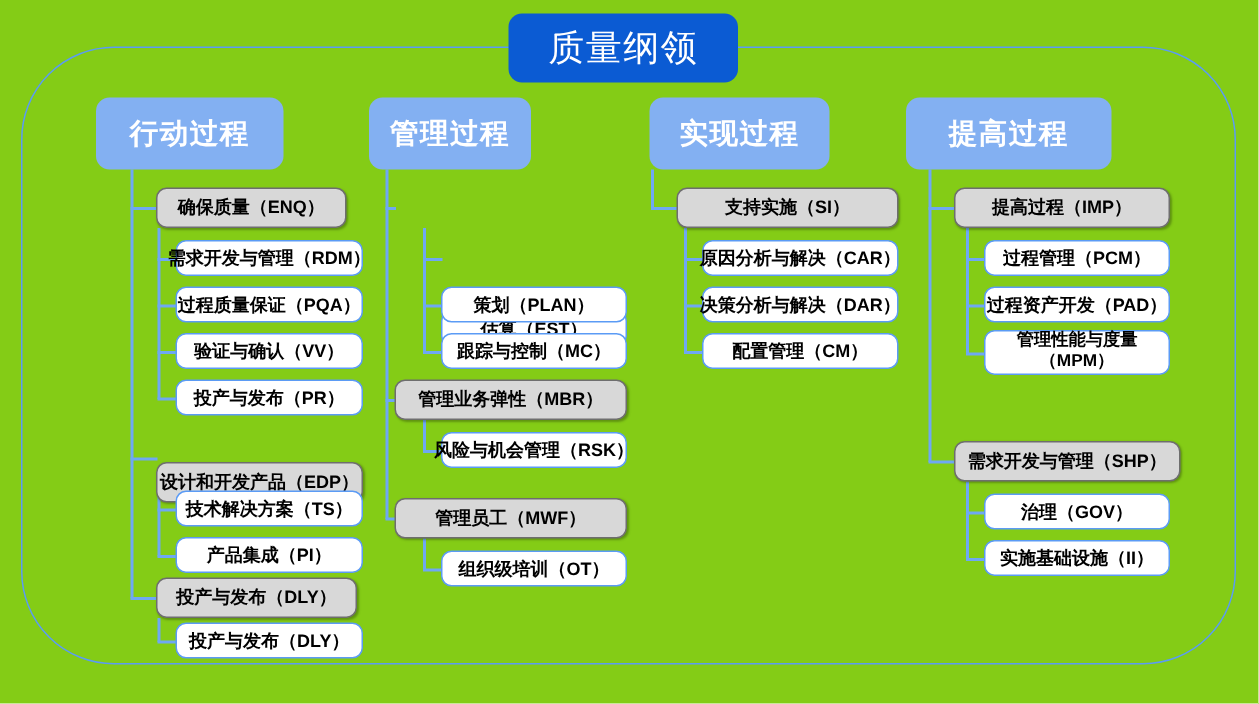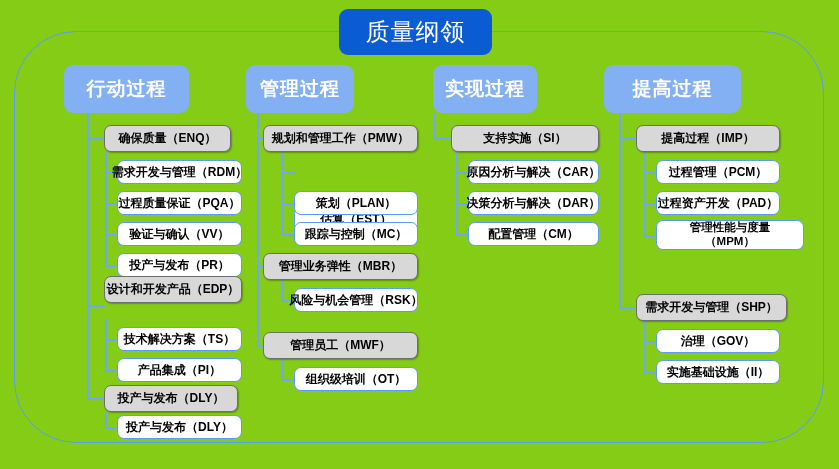--- a/index.html
+++ b/index.html
@@ -133,40 +133,39 @@
   <div class="conn-h" style="left:105px; top:203px; width:13px;"></div>
   <div class="l3" style="left:117px; top:191px; width:125px;">过程质量保证（PQA）</div>
 
   <div class="conn-h" style="left:105px; top:234px; width:13px;"></div>
   <div class="l3" style="left:117px; top:222px; width:125px;">验证与确认（VV）</div>
 
   <div class="conn-h" style="left:105px; top:265px; width:13px;"></div>
   <div class="l3" style="left:117px; top:253px; width:125px;">投产与发布（PR）</div>
 
   <div class="conn-h" style="left:87px; top:305px; width:18px;"></div>
-  <div class="l2" style="left:104px; top:276px; width:138px;">设计和开发产品（EDP）</div>
+  <div class="l2" style="left:104px; top:308px; width:138px;">设计和开发产品（EDP）</div>
   <div class="conn-v" style="left:105px; top:319px; height:52px;"></div>
 
   <div class="conn-h" style="left:105px; top:339px; width:13px;"></div>
   <div class="l3" style="left:117px; top:327px; width:125px;">技术解决方案（TS）</div>
 
   <div class="conn-h" style="left:105px; top:370px; width:13px;"></div>
   <div class="l3" style="left:117px; top:358px; width:125px;">产品集成（PI）</div>
 
   <div class="conn-h" style="left:87px; top:398px; width:18px;"></div>
   <div class="l2" style="left:104px; top:385px; width:134px;">投产与发布（DLY）</div>
   <div class="conn-v" style="left:105px; top:412px; height:16px;"></div>
   <div class="conn-h" style="left:105px; top:427px; width:13px;"></div>
   <div class="l3" style="left:117px; top:415px; width:125px;">投产与发布（DLY）</div>
 
   <div class="col-head" style="left:246px; top:65px; width:108px;">管理过程</div>
   <div class="conn-v" style="left:257px; top:113px; height:233px;"></div>
 
   <div class="conn-h" style="left:257px; top:138px; width:7px;"></div>
-  <div class="l2" style="left:263px; top:125px; width:155px;">规划和管理工作（PMW）</div>
   <div class="conn-v" style="left:282px; top:152px; height:83px;"></div>
 
   <div class="conn-h" style="left:282px; top:172px; width:13px;"></div>
   <div class="l3" style="left:294px; top:160px; width:124px;margin-top:47px;">估算（EST）</div>
 
   <div class="conn-h" style="left:282px; top:203px; width:13px;"></div>
   <div class="l3" style="left:294px; top:191px; width:124px;">策划（PLAN）</div>
 
   <div class="conn-h" style="left:282px; top:234px; width:13px;"></div>
   <div class="l3" style="left:294px; top:222px; width:124px;">跟踪与控制（MC）</div>
@@ -176,21 +175,21 @@
   <div class="conn-v" style="left:282px; top:280px; height:21px;"></div>
   <div class="conn-h" style="left:282px; top:300px; width:13px;"></div>
   <div class="l3" style="left:294px; top:288px; width:124px;">风险与机会管理（RSK）</div>
 
   <div class="conn-h" style="left:257px; top:345px; width:7px;"></div>
   <div class="l2" style="left:263px; top:332px; width:155px;">管理员工（MWF）</div>
   <div class="conn-v" style="left:282px; top:359px; height:21px;"></div>
   <div class="conn-h" style="left:282px; top:379px; width:13px;"></div>
   <div class="l3" style="left:294px; top:367px; width:124px;">组织级培训（OT）</div>
 
-  <div class="col-head" style="left:433px; top:65px; width:104px;">实现过程</div>
+  <div class="col-head" style="left:433px; top:65px; width:120px;">实现过程</div>
   <div class="conn-v" style="left:434px; top:113px; height:27px;"></div>
 
   <div class="conn-h" style="left:434px; top:138px; width:18px;"></div>
   <div class="l2" style="left:451px; top:125px; width:148px;">支持实施（SI）</div>
   <div class="conn-v" style="left:456px; top:152px; height:83px;"></div>
 
   <div class="conn-h" style="left:456px; top:172px; width:13px;"></div>
   <div class="l3" style="left:468px; top:160px; width:131px;">原因分析与解决（CAR）</div>
 
   <div class="conn-h" style="left:456px; top:203px; width:13px;"></div>
@@ -206,21 +205,21 @@
   <div class="l2" style="left:636px; top:125px; width:144px;">提高过程（IMP）</div>
   <div class="conn-v" style="left:644px; top:152px; height:84px;"></div>
 
   <div class="conn-h" style="left:644px; top:172px; width:13px;"></div>
   <div class="l3" style="left:656px; top:160px; width:124px;">过程管理（PCM）</div>
 
   <div class="conn-h" style="left:644px; top:203px; width:13px;"></div>
   <div class="l3" style="left:656px; top:191px; width:124px;">过程资产开发（PAD）</div>
 
   <div class="conn-h" style="left:644px; top:235px; width:13px;"></div>
-  <div class="l3 two-line" style="left:656px; top:220px; width:148px;">管理性能与度量<br>（MPM）</div>
+  <div class="l3 two-line" style="left:656px; top:220px; width:124px;">管理性能与度量<br>（MPM）</div>
 
   <div class="conn-h" style="left:619px; top:307px; width:18px;"></div>
   <div class="l2" style="left:636px; top:294px; width:151px;">需求开发与管理（SHP）</div>
   <div class="conn-v" style="left:644px; top:321px; height:52px;"></div>
 
   <div class="conn-h" style="left:644px; top:341px; width:13px;"></div>
   <div class="l3" style="left:656px; top:329px; width:124px;">治理（GOV）</div>
 
   <div class="conn-h" style="left:644px; top:372px; width:13px;"></div>
   <div class="l3" style="left:656px; top:360px; width:124px;">实施基础设施（II）</div>

